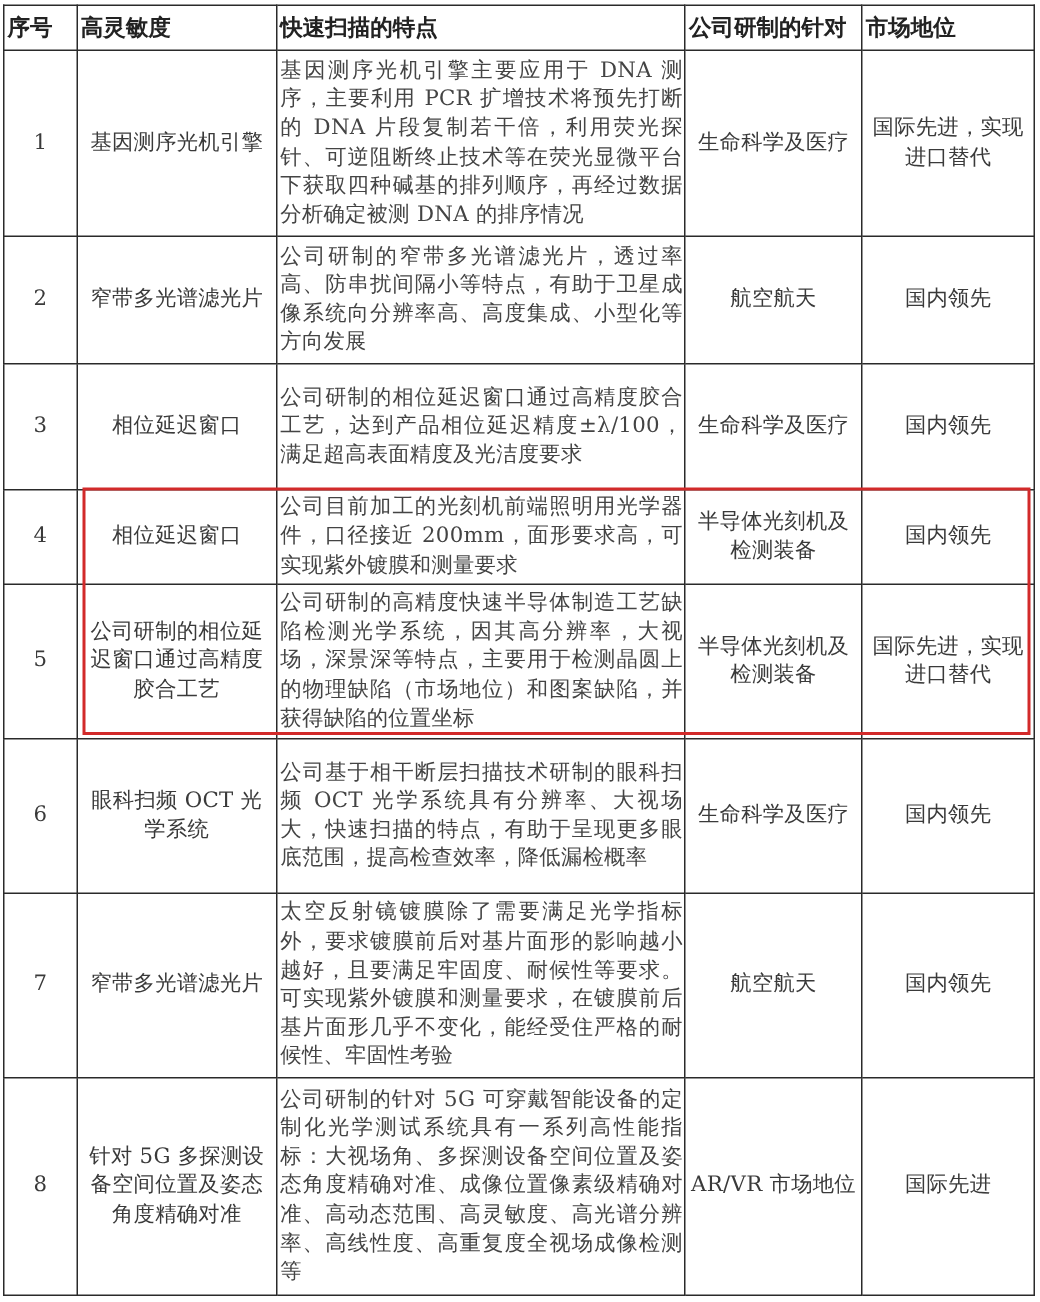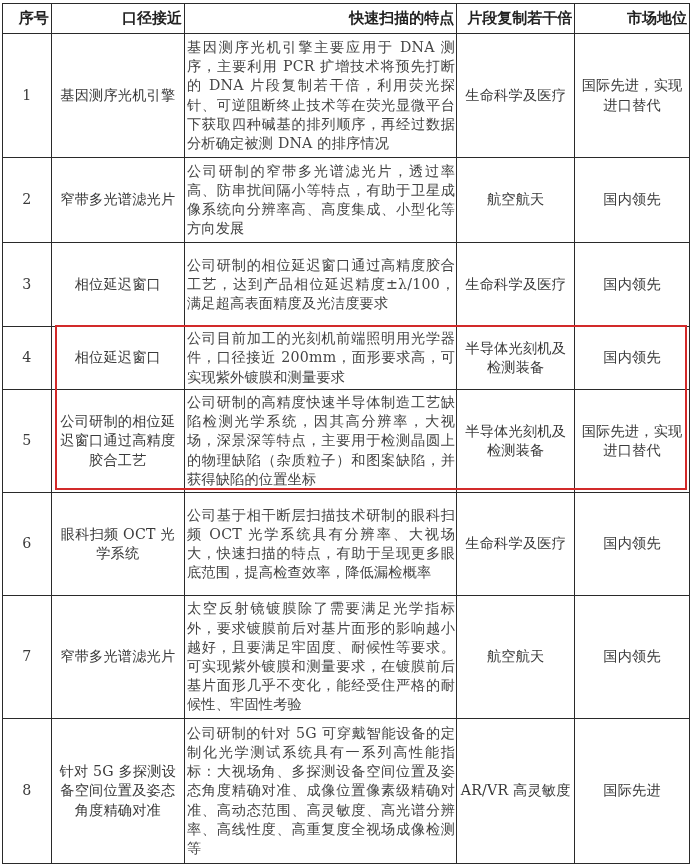--- a/index.html
+++ b/index.html
@@ -2,21 +2,21 @@
 <html><head>
   <meta charset="utf-8">
   <style>
     html, body { margin: 0; padding: 0; background: #ffffff; }
     body { width: 693px; height: 868px; position: relative; overflow: hidden;
       font-family: "DejaVu Serif", "Liberation Serif", serif; color: #3a3a3a; }
     .table-wrap { position: absolute; left: 2px; top: 3px; width: 688px; }
     table { border-collapse: collapse; width: 688px; table-layout: fixed; }
     td, th { border: 1.5px solid #2a2a2a; padding: 0 2px; vertical-align: middle; }
     th { font-family: "DejaVu Sans", "Liberation Sans", sans-serif; font-weight: bold;
-      font-size: 15px; color: #222; height: 29px; text-align: right; }
+      font-size: 15px; color: #222; height: 29px; text-align: left; }
     td { font-size: 14.2px; line-height: 19.2px; letter-spacing: 0.2px; }
     td.c { text-align: center; }
     td.desc { text-align: justify; padding: 0 1px 0 2px; color: #444; }
     .col-no { width: 48px; }
     .col-name { width: 131px; }
     .col-desc { width: 268px; }
     .col-field { width: 116px; }
     .col-pos { width: 113px; }
     .highlight { position: absolute; left: 55px; top: 325px; width: 632px; height: 165px;
       border: 2.5px solid #d22a2a; pointer-events: none; box-sizing: border-box; }
@@ -29,23 +29,23 @@
     <colgroup>
       <col class="col-no">
         <col class="col-name">
         <col class="col-desc">
         <col class="col-field">
         <col class="col-pos">
     </colgroup>
     <thead>
       <tr>
         <th>序号</th>
-        <th>口径接近</th>
+        <th>高灵敏度</th>
         <th>快速扫描的特点</th>
-        <th>片段复制若干倍</th>
+        <th>公司研制的针对</th>
         <th>市场地位</th>
       </tr>
     </thead>
     <tbody>
       <tr style="height:124px">
         <td class="c">1</td>
         <td class="c">基因测序光机引擎</td>
         <td class="desc">基因测序光机引擎主要应用于 DNA 测序，主要利用 PCR 扩增技术将预先打断的 DNA 片段复制若干倍，利用荧光探针、可逆阻断终止技术等在荧光显微平台下获取四种碱基的排列顺序，再经过数据分析确定被测 DNA 的排序情况</td>
         <td class="c">生命科学及医疗</td>
         <td class="c">国际先进，实现进口替代</td>
@@ -67,21 +67,21 @@
       <tr style="height:63px">
         <td class="c">4</td>
         <td class="c">相位延迟窗口</td>
         <td class="desc">公司目前加工的光刻机前端照明用光学器件，口径接近 200mm，面形要求高，可实现紫外镀膜和测量要求</td>
         <td class="c">半导体光刻机及检测装备</td>
         <td class="c">国内领先</td>
       </tr>
       <tr style="height:103px">
         <td class="c">5</td>
         <td class="c">公司研制的相位延迟窗口通过高精度胶合工艺</td>
-        <td class="desc">公司研制的高精度快速半导体制造工艺缺陷检测光学系统，因其高分辨率，大视场，深景深等特点，主要用于检测晶圆上的物理缺陷（杂质粒子）和图案缺陷，并获得缺陷的位置坐标</td>
+        <td class="desc">公司研制的高精度快速半导体制造工艺缺陷检测光学系统，因其高分辨率，大视场，深景深等特点，主要用于检测晶圆上的物理缺陷（市场地位）和图案缺陷，并获得缺陷的位置坐标</td>
         <td class="c">半导体光刻机及检测装备</td>
         <td class="c">国际先进，实现进口替代</td>
       </tr>
       <tr style="height:103px">
         <td class="c">6</td>
         <td class="c">眼科扫频 OCT 光学系统</td>
         <td class="desc">公司基于相干断层扫描技术研制的眼科扫频 OCT 光学系统具有分辨率、大视场大，快速扫描的特点，有助于呈现更多眼底范围，提高检查效率，降低漏检概率</td>
         <td class="c">生命科学及医疗</td>
         <td class="c">国内领先</td>
       </tr>
@@ -89,20 +89,20 @@
         <td class="c">7</td>
         <td class="c">窄带多光谱滤光片</td>
         <td class="desc">太空反射镜镀膜除了需要满足光学指标外，要求镀膜前后对基片面形的影响越小越好，且要满足牢固度、耐候性等要求。可实现紫外镀膜和测量要求，在镀膜前后基片面形几乎不变化，能经受住严格的耐候性、牢固性考验</td>
         <td class="c">航空航天</td>
         <td class="c">国内领先</td>
       </tr>
       <tr style="height:145px">
         <td class="c">8</td>
         <td class="c">针对 5G 多探测设备空间位置及姿态角度精确对准</td>
         <td class="desc">公司研制的针对 5G 可穿戴智能设备的定制化光学测试系统具有一系列高性能指标：大视场角、多探测设备空间位置及姿态角度精确对准、成像位置像素级精确对准、高动态范围、高灵敏度、高光谱分辨率、高线性度、高重复度全视场成像检测等</td>
-        <td class="c">AR/VR 高灵敏度</td>
+        <td class="c">AR/VR 市场地位</td>
         <td class="c">国际先进</td>
       </tr>
     </tbody>
   </table>
 </div>
 
 <div class="highlight"></div>
 
 </body></html>

